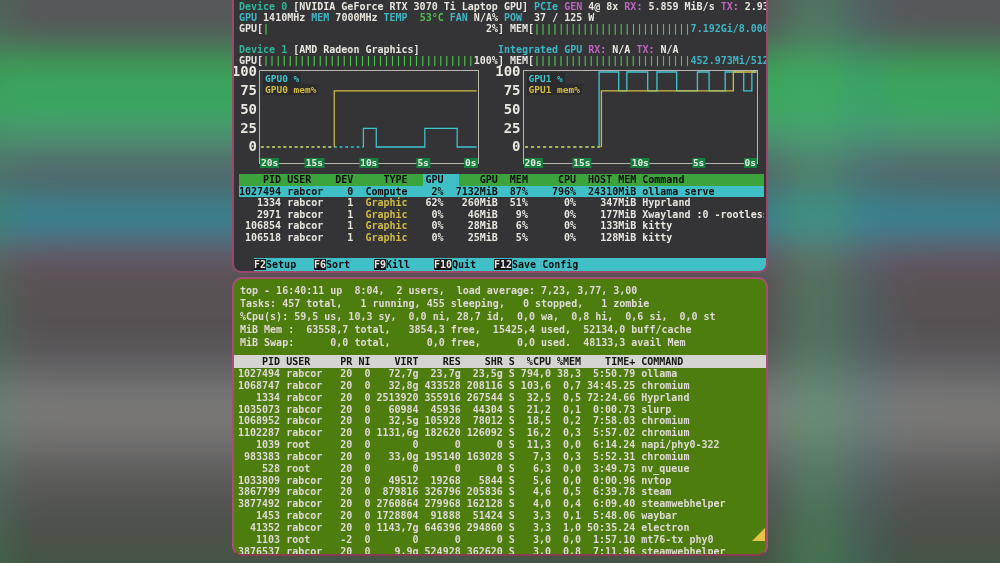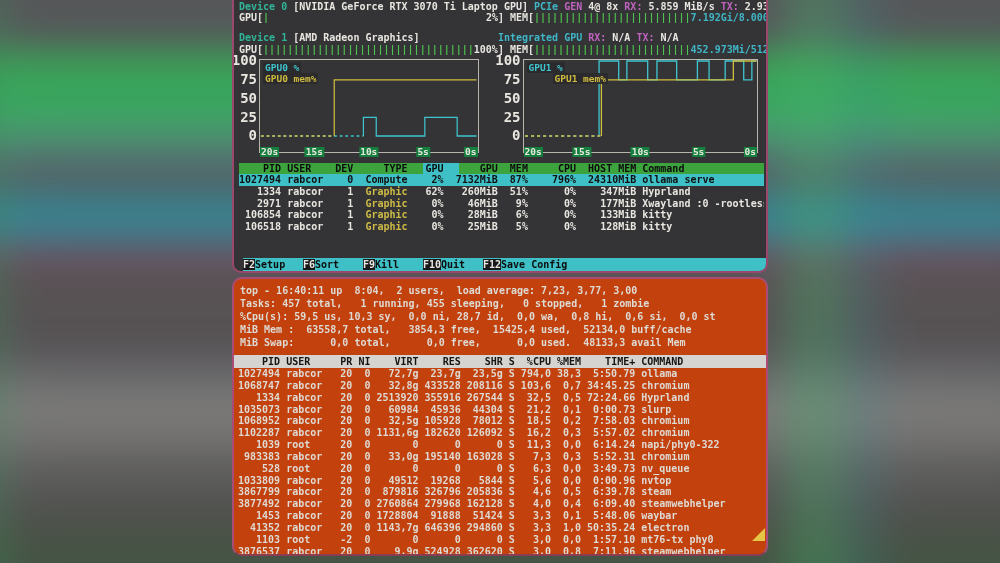--- a/index.html
+++ b/index.html
@@ -12,21 +12,21 @@
         rgba(70,180,110,.32) 78% 81%, rgba(60,140,150,.22) 84%, rgba(0,0,0,0) 88%),
       linear-gradient(180deg,
         #585858 0%, #55565a 10%, #3da056 15%, #35a85e 21%, #47a06a 25%,
         #507e78 29%, #595b5e 33%, #3a7e88 37%, #398493 42%, #6d5468 45%,
         #595254 49%, #555254 60%, #6d6d6f 66%, #7d7c7a 70%, #747372 75%,
         #5f5e5e 80%, #50514e 87%, #475243 93%, #3e5a47 100%);}
   .pane{position:absolute;left:232px;width:536px;background:#343437;box-sizing:border-box;overflow:hidden;}
   .pane-top{top:0;height:273px;border:2px solid rgba(172,77,118,.85);border-top:none;
             border-radius:0 0 9px 9px;}
   .pane-bot{top:277px;height:279px;border:2px solid #aa4d76;border-bottom-color:#8a3c50;
-            border-radius:10px;background:#c2410c;}
+            border-radius:10px;background:#4d7c0f;}
   
   .nv{position:absolute;inset:1px 0 0 5px;font-weight:bold;font-size:10px;color:#e9e6e0;}
   .nv-line{height:11.2px;line-height:11.2px;white-space:pre;overflow:hidden;}
   .nv-blank{height:9px;}
   .pt-w{color:#e9e6e0}.pt-c{color:#3fb6c6}.pt-g{color:#4ec04e}
   .pt-m{color:#bf63bf}.pt-d{color:#31b598}
   .graphs{display:flex;margin-top:4px;height:99px;}
   .gwrap{width:50%;display:flex;}
   .ylabels{width:20px;position:relative;font-size:14px;text-decoration:underline;}
   .ylabels span{position:absolute;right:2px;line-height:9px;}
@@ -44,21 +44,21 @@
      column-gap:1ch;height:11.6px;line-height:11.6px;overflow:hidden;white-space:pre;}
   .nv-head{background:#3da33d;color:#0c0c0c;position:relative;}
   .nv-sort{position:absolute;left:30.5ch;top:0;width:6ch;height:100%;background:#3fc0c7;}
   .nc{overflow:hidden;}
   .nc-pid,.nc-dev,.nc-type,.nc-gpu,.nc-gpu_mem,.nc-gpu_mem_pct,.nc-cpu,.nc-host_mem{text-align:right;}
   .nv-head .h-user,.nv-head .h-dev{text-align:left;}
   .nv-head .h-cell{position:relative;z-index:1;}
   .nv-row .nc-type{color:#cdbb45;}
   .nv-row.sel{background:#3fc0c7;color:#101010;}
   .nv-row.sel .nc-type{color:#101010;}
-  .fnbar{position:absolute;left:4px;right:0;bottom:0;height:13px;background:#3fc0c7;
+  .fnbar{position:absolute;left:15px;right:0;bottom:0;height:13px;background:#3fc0c7;
          white-space:pre;font-size:10px;line-height:13px;}
   .fnseg{display:inline-block;width:60px;overflow:visible;}
   .fnseg:last-child{width:auto;}
   .fnkey{background:#18181a;color:#e9e6e0;}
   .fnlabel{color:#0d0d0d;}
   
   .tp{position:absolute;inset:0;font-weight:bold;color:#dedad4;}
   .sumline{height:13px;line-height:13px;font-size:10px;white-space:pre;margin-left:6px;overflow:hidden;}
   .sum-wrap{padding-top:5px;}
   .t-head,.t-row{display:grid;font-size:10px;
@@ -72,20 +72,21 @@
 </style>
 </head>
 <body>
 
 <div class="stage">
   <div class="bg"></div>
 
   <div class="pane pane-top">
     <div class="nv">
       <div class="nv-line"><span class="pt-d">Device 0 </span><span class="pt-w">[NVIDIA GeForce RTX 3070 Ti Laptop GPU]</span><span class="pt-c"> PCIe </span><span class="pt-m">GEN </span><span class="pt-w">4@ 8x </span><span class="pt-m">RX: </span><span class="pt-w">5.859 MiB/s </span><span class="pt-m">TX: </span><span class="pt-w">2.930</span></div>
+      <div class="nv-line"><span class="pt-c">GPU </span><span class="pt-w">1410MHz </span><span class="pt-c">MEM </span><span class="pt-w">7000MHz </span><span class="pt-c">TEMP  </span><span class="pt-g">53°C </span><span class="pt-c">FAN </span><span class="pt-w">N/A% </span><span class="pt-c">POW </span><span class="pt-w"> 37 / 125 W</span></div>
       <div class="nv-line"><span class="pt-w">GPU[</span><span class="pt-g">|</span><span class="pt-w">                                    </span><span class="pt-w">2%] </span><span class="pt-w">MEM[</span><span class="pt-g">||||||||||||||||||||||||||</span><span class="pt-c">7.192Gi/8.000Gi]</span></div>
       <div class="nv-blank"></div>
       <div class="nv-line"><span class="pt-d">Device 1 </span><span class="pt-w">[AMD Radeon Graphics]</span><span class="pt-w">             </span><span class="pt-c">Integrated GPU </span><span class="pt-m">RX: </span><span class="pt-w">N/A </span><span class="pt-m">TX: </span><span class="pt-w">N/A</span></div>
       <div class="nv-line"><span class="pt-w">GPU[</span><span class="pt-g">|||||||||||||||||||||||||||||||||||</span><span class="pt-w">100%] </span><span class="pt-w">MEM[</span><span class="pt-g">||||||||||||||||||||||||||</span><span class="pt-c">452.973Mi/512.000Mi]</span></div>
 
       <div class="graphs">
         <div class="gwrap">
           <div class="ylabels">
               <span style="top: -2.5px;">100</span>
               <span style="top: 16.25px;">75</span>
@@ -123,21 +124,21 @@
             </div>
           <div class="gbox">
               <svg viewBox="0 0 232 92" preserveAspectRatio="none">
                 <polyline points="1.0,76.0 74.6,76.0" fill="none" stroke="#3ec5cf" stroke-width="1.3" stroke-dasharray="3,3"></polyline>
                 <polyline points="74.6,76.0 74.6,1.0 94.1,1.0 94.1,19.8 102.2,19.8 102.2,1.0 122.9,1.0 122.9,19.8 132.1,19.8 132.1,1.0 151.7,1.0 151.7,19.8 172.3,19.8 172.3,1.0 183.9,1.0 183.9,19.8 199.9,19.8 199.9,1.0 218.3,1.0 218.3,19.8 226.4,19.8 226.4,1.0 231.0,1.0" fill="none" stroke="#3ec5cf" stroke-width="1.3"></polyline>
                 <polyline points="1.0,76.0 76.9,76.0" fill="none" stroke="#d0bc3f" stroke-width="1.3" stroke-dasharray="3,3"></polyline>
                 <polyline points="76.9,76.0 76.9,19.8 208.0,19.8 208.0,1.0 231.0,1.0" fill="none" stroke="#d0bc3f" stroke-width="1.3"></polyline>
               </svg>
             <div class="legend">
                 <div style="color: rgb(62, 197, 207);">GPU1 %</div>
-                <div style="color: rgb(208, 188, 63); margin-left: 26px;">GPU1 mem%</div>
+                <div style="color: rgb(208, 188, 63);">GPU1 mem%</div>
               </div>
             <div class="xlabels">
                 <span style="left: 0px;">20s</span>
                 <span style="left: 25%; transform: translateX(-50%);">15s</span>
                 <span style="left: 50%; transform: translateX(-50%);">10s</span>
                 <span style="left: 75%; transform: translateX(-50%);">5s</span>
                 <span style="right: 0px;">0s</span>
               </div>
           </div>
         </div>

